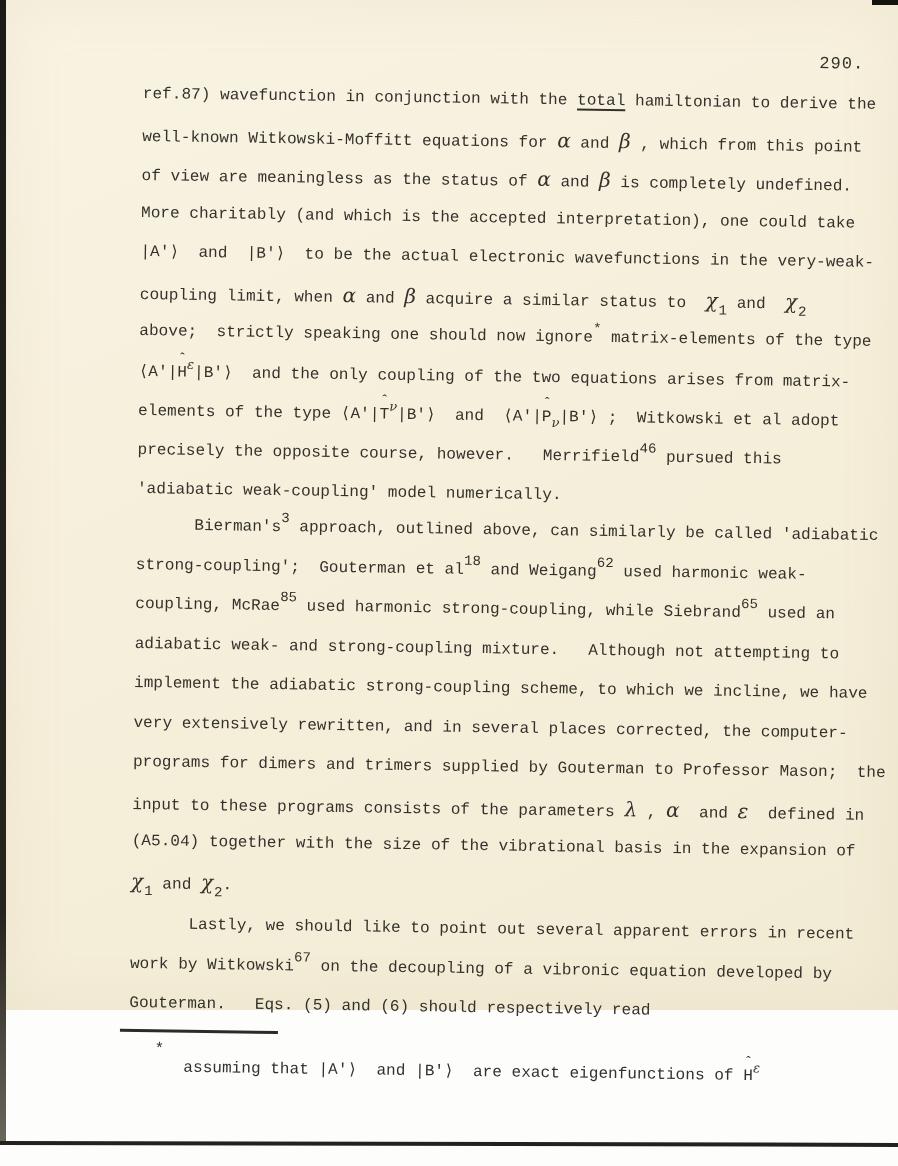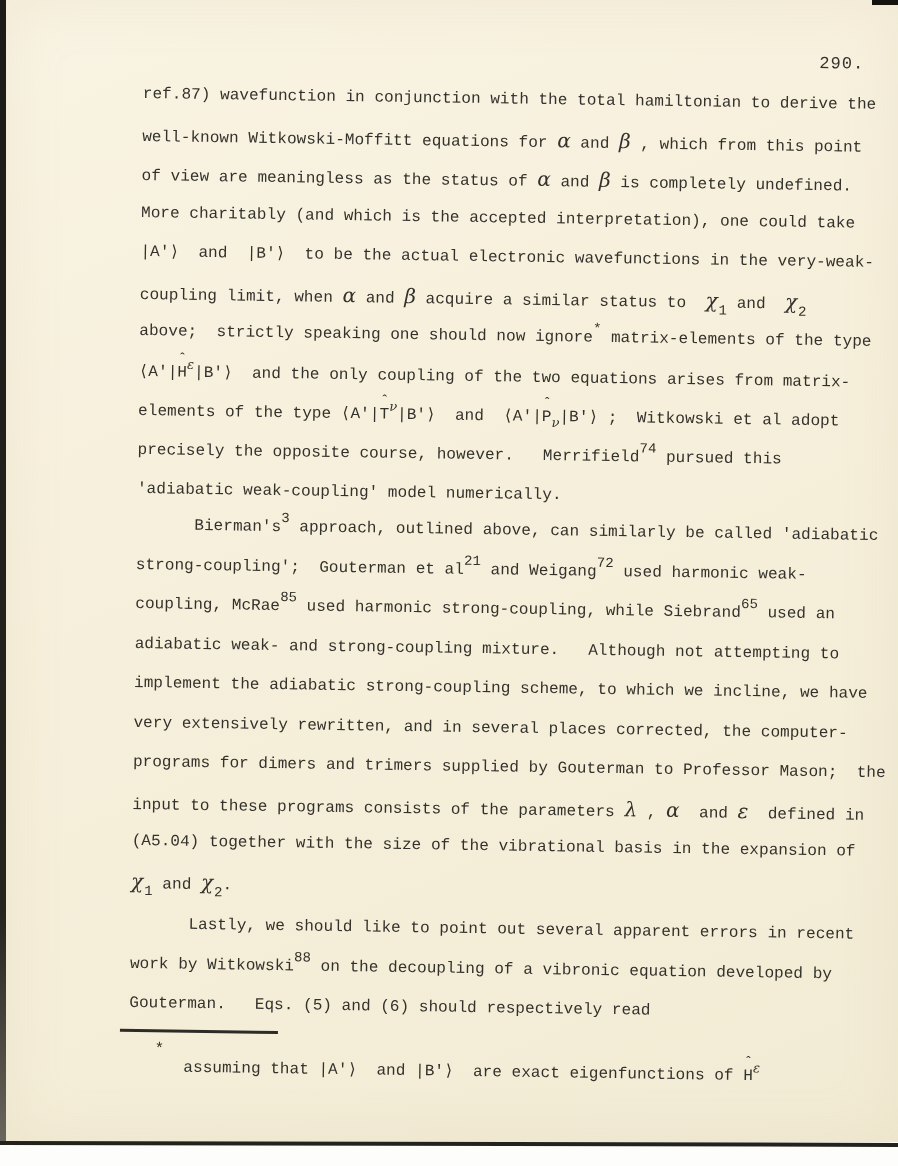--- a/index.html
+++ b/index.html
@@ -6,21 +6,21 @@
   body {
     width: 898px; height: 1166px;
     position: relative;
     overflow: hidden;
     background: #fdfdfc;
     font-family: "Liberation Mono", "DejaVu Sans Mono", monospace;
   }
   
   .paper {
     position: absolute; left: 6px; top: 0;
-    width: 892px; height: 1142px;
+    width: 892px; height: 1010px;
     background: linear-gradient(155deg, #f9f3e3 0%, #f6efdb 45%, #f2ebd4 100%);
     box-shadow: inset 0 0 60px rgba(190,170,120,0.12);
   }
   
   .left-edge-shadow {
     position: absolute; left: 0; top: 0;
     width: 6px; height: 1142px;
     background: linear-gradient(180deg, #1c1b18 0%, #26241f 80%, #6a665c 100%);
   }
   .bottom-edge-shadow {
@@ -48,21 +48,21 @@
     font-size: 17px; letter-spacing: 1px;
   }
   .line {
     position: absolute;
     white-space: pre;
     font-size: 16px;
     line-height: 21px;
     letter-spacing: 0.05px;
   }
   
-  .seg-u  { text-decoration-thickness: 1.5px; text-underline-offset: 4px; }
+  .seg-u  { text-decoration: underline; text-decoration-thickness: 1.5px; text-underline-offset: 4px; }
   .seg-sup { display: inline-block; position: relative; top: -9px; font-size: 14px; }
   .seg-sub { display: inline-block; position: relative; top: 7px;  font-size: 14px; margin-left: 1px; }
   .seg-g   { font-family: "DejaVu Serif", serif; font-style: italic; font-size: 20px; line-height: 1; }
   .seg-gsup{ display: inline-block; position: relative; top: -8px; font-size: 13px;
              font-family: "DejaVu Serif", serif; font-style: italic; }
   .seg-gsub{ display: inline-block; position: relative; top: 6px; font-size: 13px;
              font-family: "DejaVu Serif", serif; font-style: italic; }
   .seg-hat { display: inline-block; position: relative; }
   .seg-hat::after {
     content: "\02C6";
@@ -92,38 +92,38 @@
         <div>
           <div class="line" style="left: 137px; top: 84px;"><span>ref.87) wavefunction in conjunction with the </span><span class="seg-u">total</span><span> hamiltonian to derive the</span></div>
           <div class="line" style="left: 137px; top: 123.5px;"><span>well-known Witkowski-Moffitt equations for </span><span class="seg-g">α</span><span> and </span><span class="seg-g">β</span><span> , which from this point</span></div>
           <div class="line" style="left: 137px; top: 163px;"><span>of view are meaningless as the status of </span><span class="seg-g">α</span><span> and </span><span class="seg-g">β</span><span> is completely undefined.</span></div>
           <div class="line" style="left: 137px; top: 202.5px;"><span>More charitably (and which is the accepted interpretation), one could take</span></div>
           <div class="line" style="left: 137px; top: 242px;"><span>|A'⟩  and  |B'⟩  to be the actual electronic wavefunctions in the very-weak-</span></div>
           <div class="line" style="left: 137px; top: 281.5px;"><span>coupling limit, when </span><span class="seg-g">α</span><span> and </span><span class="seg-g">β</span><span> acquire a similar status to  </span><span class="seg-g">χ</span><span class="seg-sub">1</span><span> and  </span><span class="seg-g">χ</span><span class="seg-sub">2</span></div>
           <div class="line" style="left: 137px; top: 321px;"><span>above;  strictly speaking one should now ignore</span><span class="seg-sup">*</span><span> matrix-elements of the type</span></div>
           <div class="line" style="left: 137px; top: 360.5px;"><span>⟨A'|</span><span class="seg-hat">H</span><span class="seg-gsup">ε</span><span>|B'⟩  and the only coupling of the two equations arises from matrix-</span></div>
           <div class="line" style="left: 137px; top: 400px;"><span>elements of the type ⟨A'|</span><span class="seg-hat">T</span><span class="seg-gsup">ν</span><span>|B'⟩  and  ⟨A'|</span><span class="seg-hat">P</span><span class="seg-gsub">ν</span><span>|B'⟩ ;  Witkowski et al adopt</span></div>
-          <div class="line" style="left: 137px; top: 439.5px;"><span>precisely the opposite course, however.   Merrifield</span><span class="seg-sup">74</span><span> pursued this</span></div>
+          <div class="line" style="left: 137px; top: 439.5px;"><span>precisely the opposite course, however.   Merrifield</span><span class="seg-sup">46</span><span> pursued this</span></div>
           <div class="line" style="left: 137px; top: 479px;"><span>'adiabatic weak-coupling' model numerically.</span></div>
         </div>
         <div>
           <div class="line" style="left: 137px; top: 515px;"><span>      Bierman's</span><span class="seg-sup">3</span><span> approach, outlined above, can similarly be called 'adiabatic</span></div>
-          <div class="line" style="left: 137px; top: 554.5px;"><span>strong-coupling';  Gouterman et al</span><span class="seg-sup">21</span><span> and Weigang</span><span class="seg-sup">72</span><span> used harmonic weak-</span></div>
+          <div class="line" style="left: 137px; top: 554.5px;"><span>strong-coupling';  Gouterman et al</span><span class="seg-sup">18</span><span> and Weigang</span><span class="seg-sup">62</span><span> used harmonic weak-</span></div>
           <div class="line" style="left: 137px; top: 594px;"><span>coupling, McRae</span><span class="seg-sup">85</span><span> used harmonic strong-coupling, while Siebrand</span><span class="seg-sup">65</span><span> used an</span></div>
           <div class="line" style="left: 137px; top: 633.5px;"><span>adiabatic weak- and strong-coupling mixture.   Although not attempting to</span></div>
           <div class="line" style="left: 137px; top: 673px;"><span>implement the adiabatic strong-coupling scheme, to which we incline, we have</span></div>
           <div class="line" style="left: 137px; top: 712.5px;"><span>very extensively rewritten, and in several places corrected, the computer-</span></div>
           <div class="line" style="left: 137px; top: 752px;"><span>programs for dimers and trimers supplied by Gouterman to Professor Mason;  the</span></div>
           <div class="line" style="left: 137px; top: 791.5px;"><span>input to these programs consists of the parameters </span><span class="seg-g">λ</span><span> , </span><span class="seg-g">α</span><span>  and </span><span class="seg-g">ε</span><span>  defined in</span></div>
           <div class="line" style="left: 137px; top: 831px;"><span>(A5.04) together with the size of the vibrational basis in the expansion of</span></div>
           <div class="line" style="left: 137px; top: 870.5px;"><span class="seg-g">χ</span><span class="seg-sub">1</span><span> and </span><span class="seg-g">χ</span><span class="seg-sub">2</span><span>.</span></div>
         </div>
         <div>
           <div class="line" style="left: 137px; top: 914px;"><span>      Lastly, we should like to point out several apparent errors in recent</span></div>
-          <div class="line" style="left: 137px; top: 953.5px;"><span>work by Witkowski</span><span class="seg-sup">88</span><span> on the decoupling of a vibronic equation developed by</span></div>
+          <div class="line" style="left: 137px; top: 953.5px;"><span>work by Witkowski</span><span class="seg-sup">67</span><span> on the decoupling of a vibronic equation developed by</span></div>
           <div class="line" style="left: 137px; top: 993px;"><span>Gouterman.   Eqs. (5) and (6) should respectively read</span></div>
         </div>
       </div>
 
     <div class="footnote-rule"></div>
     <div class="footnote-marker">*</div>
     <div class="line footnote-text" id="footnote-text"><span>assuming that |A'⟩  and |B'⟩  are exact eigenfunctions of </span><span class="seg-hat">H</span><span class="seg-gsup">ε</span></div>
   </div>
 </div>
 

